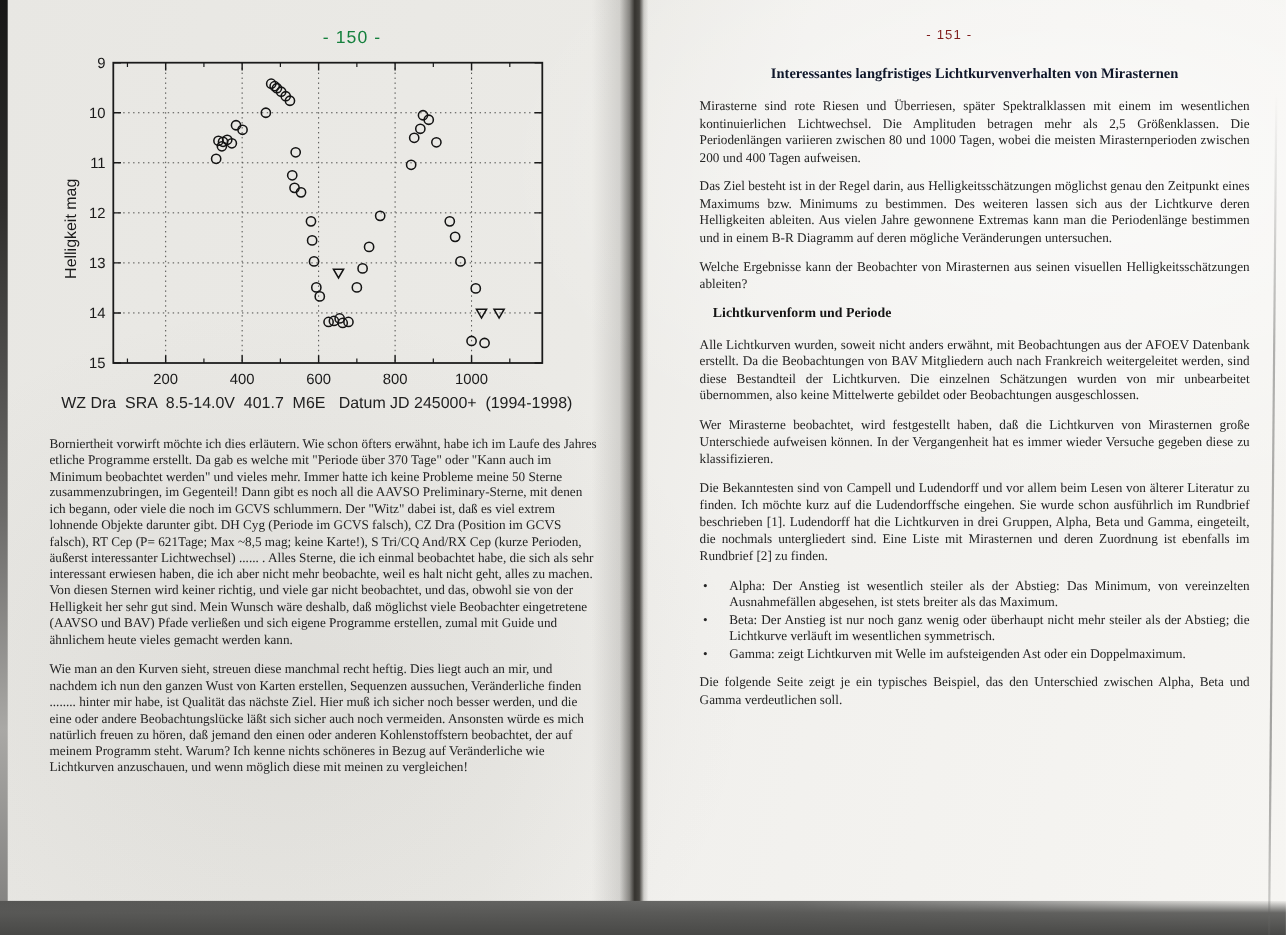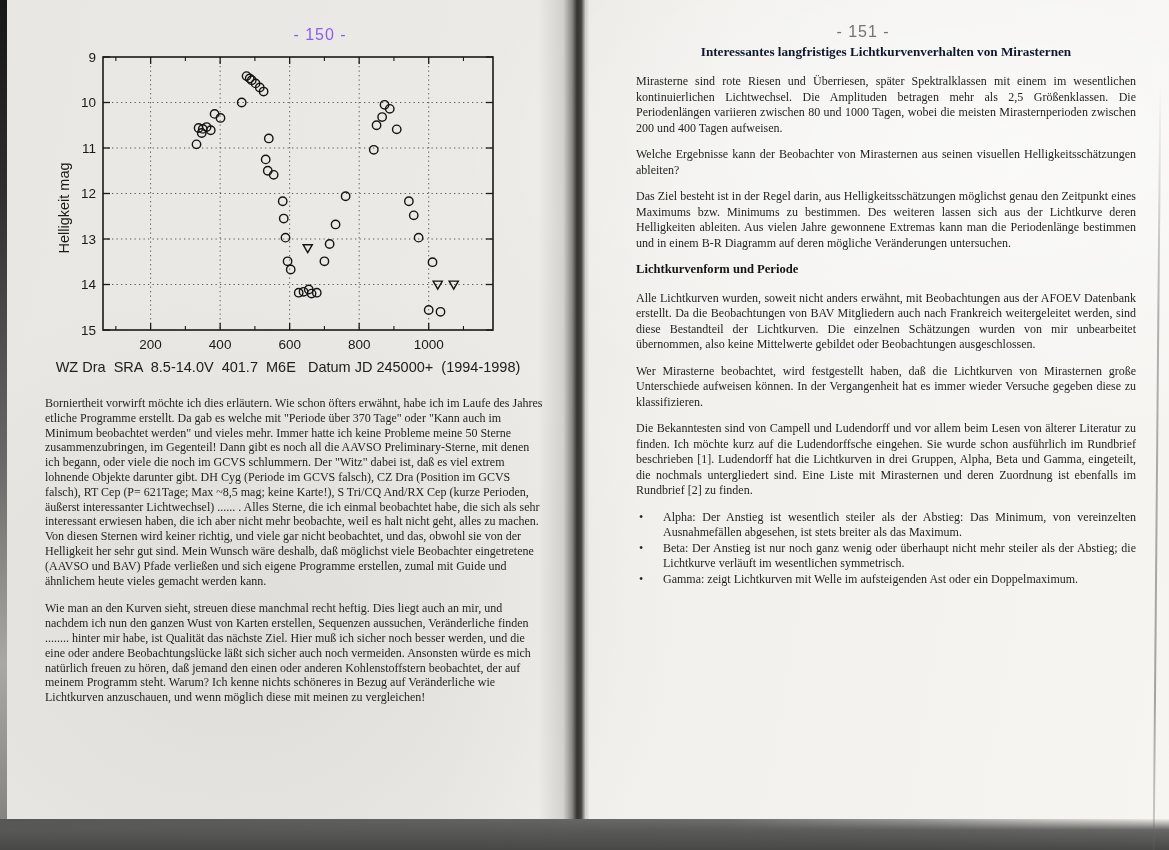--- a/index.html
+++ b/index.html
@@ -23,35 +23,35 @@
   #bottom-shadow{left:0;top:819px;width:1169px;height:31px;
     background-image:
       linear-gradient(to bottom, rgba(90,90,88,0) 0%, rgba(88,88,86,0.9) 35%, rgba(72,72,70,1) 100%),
       linear-gradient(to right, #565654 0%, #646462 45%, #6e6e6c 62%, #9a9a98 78%, #cfcecb 90%, #eeedeaff 100%);}
   #right-edge{left:1156px;top:85px;width:2px;height:765px;transform:rotate(0.5deg);
     background:linear-gradient(to bottom, rgba(140,140,138,0), rgba(118,118,116,0.55) 30%,
       rgba(108,108,106,0.6) 80%, rgba(100,100,98,0.25));}
 
   
   #pagenum-left{left:240px;top:26px;width:160px;text-align:center;
-    font-family:"Liberation Sans",sans-serif;font-size:16px;letter-spacing:1px;color:#8b5cf6;}
+    font-family:"Liberation Sans",sans-serif;font-size:16px;letter-spacing:1px;color:#15803d;}
   #chart{left:56px;top:50px;}
   #chart svg{display:block;}
   #caption{left:48px;top:359px;width:480px;text-align:center;white-space:pre;
     font-family:"Liberation Sans",sans-serif;font-size:14.5px;color:#202020;}
   #lp-text{left:45px;top:396px;width:498px;font-size:12px;line-height:14.8px;text-align:left;}
   #lp-text p{margin:0 0 13px 0;}
 
   
   #rp{left:636px;top:24px;width:500px;font-size:12px;line-height:15.5px;}
-  #rp .pagenum{text-align:center;padding-right:46px;margin:0 0 4px 0;
-    font-family:"Liberation Sans",sans-serif;font-size:16px;letter-spacing:1px;color:#737373;}
+  #rp .pagenum{text-align:center;padding-right:46px;margin:0 0 19px 0;
+    font-family:"Liberation Sans",sans-serif;font-size:12px;letter-spacing:1px;color:#7f1d1d;}
   #rp .title{text-align:center;font-weight:bold;font-size:13.2px;color:#0f172a;margin:0 0 15px 0;}
   #rp p{margin:4px 0 11px 0;text-align:justify;}
-  #rp .heading{font-weight:bold;font-size:12.6px;color:#141414;margin:3px 0 13px 0;}
+  #rp .heading{font-weight:bold;font-size:12.6px;color:#141414;margin:3px 0 13px 12px;}
   #rp .bullets{margin:0 0 11px 0;}
   .bullet-item{display:flex;}
   .bullet-item .marker{flex:none;width:24px;padding-left:3px;}
   .bullet-item .btext{flex:1;text-align:justify;}
   #rp p.p8{margin-bottom:1px;}
 </style>
 </head>
 <body>
 
 <div class="abs" id="left-edge"></div>
@@ -177,33 +177,34 @@
 
 <div class="abs" id="lp-text">
   <p>Borniertheit vorwirft möchte ich dies erläutern. Wie schon öfters erwähnt, habe ich im Laufe des Jahres etliche Programme erstellt. Da gab es welche mit "Periode über 370 Tage" oder "Kann auch im Minimum beobachtet werden" und vieles mehr. Immer hatte ich keine Probleme meine 50 Sterne zusammenzubringen, im Gegenteil! Dann gibt es noch all die AAVSO Preliminary-Sterne, mit denen ich begann, oder viele die noch im GCVS schlum­mern. Der "Witz" dabei ist, daß es viel extrem lohnende Objekte darunter gibt. DH Cyg (Periode im GCVS falsch), CZ Dra (Position im GCVS falsch), RT Cep (P= 621Tage; Max ~8,5 mag; keine Karte!), S Tri/CQ And/RX Cep (kurze Perioden, äußerst interessanter Lichtwechsel) ...... . Alles Sterne, die ich einmal beobachtet habe, die sich als sehr interessant erwiesen haben, die ich aber nicht mehr beobachte, weil es halt nicht geht, alles zu machen. Von diesen Sternen wird keiner richtig, und viele gar nicht beobachtet, und das, obwohl sie von der Helligkeit her sehr gut sind. Mein Wunsch wäre deshalb, daß möglichst viele Beobachter eingetretene (AAVSO und BAV) Pfade verließen und sich eigene Programme erstellen, zumal mit Guide und ähnlichem heute vieles gemacht werden kann.</p>
   <p>Wie man an den Kurven sieht, streuen diese manchmal recht heftig. Dies liegt auch an mir, und nachdem ich nun den ganzen Wust von Karten erstellen, Sequenzen aussuchen, Veränderliche finden ........ hinter mir habe, ist Qualität das nächste Ziel. Hier muß ich sicher noch besser werden, und die eine oder andere Beobachtungslücke läßt sich sicher auch noch vermeiden. Ansonsten würde es mich natürlich freuen zu hören, daß jemand den einen oder anderen Kohlenstoffstern beobachtet, der auf meinem Programm steht. Warum? Ich kenne nichts schöneres in Bezug auf Veränderliche wie Lichtkurven anzuschauen, und wenn möglich diese mit meinen zu vergleichen!</p>
 </div>
 
 <div class="abs" id="rp">
   <div class="pagenum">- 151 -</div>
   <div class="title">Interessantes langfristiges Lichtkurvenverhalten von Mirasternen</div>
   <p>Mirasterne sind rote Riesen und Überriesen, später Spektralklassen mit einem im wesentlichen kontinuierlichen Lichtwechsel. Die Amplituden betragen mehr als 2,5 Größenklassen. Die Periodenlängen variieren zwischen 80 und 1000 Tagen, wobei die meisten Mirasternperioden zwischen 200 und 400 Tagen aufweisen.</p>
+  <p>Das Ziel besteht ist in der Regel darin, aus Helligkeitsschätzungen möglichst genau den Zeitpunkt eines Maximums bzw. Minimums zu bestimmen. Des weiteren lassen sich aus der Lichtkurve deren Helligkeiten ableiten. Aus vielen Jahre gewonnene Extremas kann man die Periodenlänge bestimmen und in einem B-R Diagramm auf deren mögliche Veränderungen untersuchen.</p>
   <p>Welche Ergebnisse kann der Beobachter von Mirasternen aus seinen visuellen Helligkeitsschätzungen ableiten?</p>
-  <p>Das Ziel besteht ist in der Regel darin, aus Helligkeitsschätzungen möglichst genau den Zeitpunkt eines Maximums bzw. Minimums zu bestimmen. Des weiteren lassen sich aus der Lichtkurve deren Helligkeiten ableiten. Aus vielen Jahre gewonnene Extremas kann man die Periodenlänge bestimmen und in einem B-R Diagramm auf deren mögliche Veränderungen untersuchen.</p>
   <div class="heading">Lichtkurvenform und Periode</div>
   <p>Alle Lichtkurven wurden, soweit nicht anders erwähnt, mit Beobachtungen aus der AFOEV Datenbank erstellt. Da die Beobachtungen von BAV Mitgliedern auch nach Frankreich weitergeleitet werden, sind diese Bestandteil der Lichtkurven. Die einzelnen Schätzungen wurden von mir unbearbeitet übernommen, also keine Mittelwerte gebildet oder Beo­bachtungen ausgeschlossen.</p>
   <p>Wer Mirasterne beobachtet, wird festgestellt haben, daß die Lichtkurven von Mirasternen große Unterschiede aufweisen können. In der Vergangenheit hat es immer wieder Versuche gegeben diese zu klassifizieren.</p>
   <p>Die Bekanntesten sind von Campell und Ludendorff und vor allem beim Lesen von älterer Literatur zu finden. Ich möchte kurz auf die Ludendorffsche eingehen. Sie wurde schon ausführlich im Rundbrief beschrieben [1]. Ludendorff hat die Lichtkurven in drei Gruppen, Alpha, Beta und Gamma, eingeteilt, die nochmals untergliedert sind. Eine Liste mit Mirasternen und deren Zuordnung ist ebenfalls im Rundbrief [2] zu finden.</p>
   <div class="bullets">
     <div class="bullet-item">
       <span class="marker">•</span>
       <span class="btext">Alpha: Der Anstieg ist wesentlich steiler als der Abstieg: Das Minimum, von vereinzelten Ausnahmefällen abgesehen, ist stets breiter als das Maximum.</span>
     </div>
     <div class="bullet-item">
       <span class="marker">•</span>
       <span class="btext">Beta: Der Anstieg ist nur noch ganz wenig oder überhaupt nicht mehr steiler als der Abstieg; die Lichtkurve verläuft im wesentlichen symmetrisch.</span>
     </div>
     <div class="bullet-item">
       <span class="marker">•</span>
       <span class="btext">Gamma: zeigt Lichtkurven mit Welle im aufsteigenden Ast oder ein Doppelmaximum.</span>
     </div>
   </div>
+  <p>Die folgende Seite zeigt je ein typisches Beispiel, das den Unterschied zwischen Alpha, Beta und Gamma verdeutlichen soll.</p>
 </div>
 
 </body></html>

